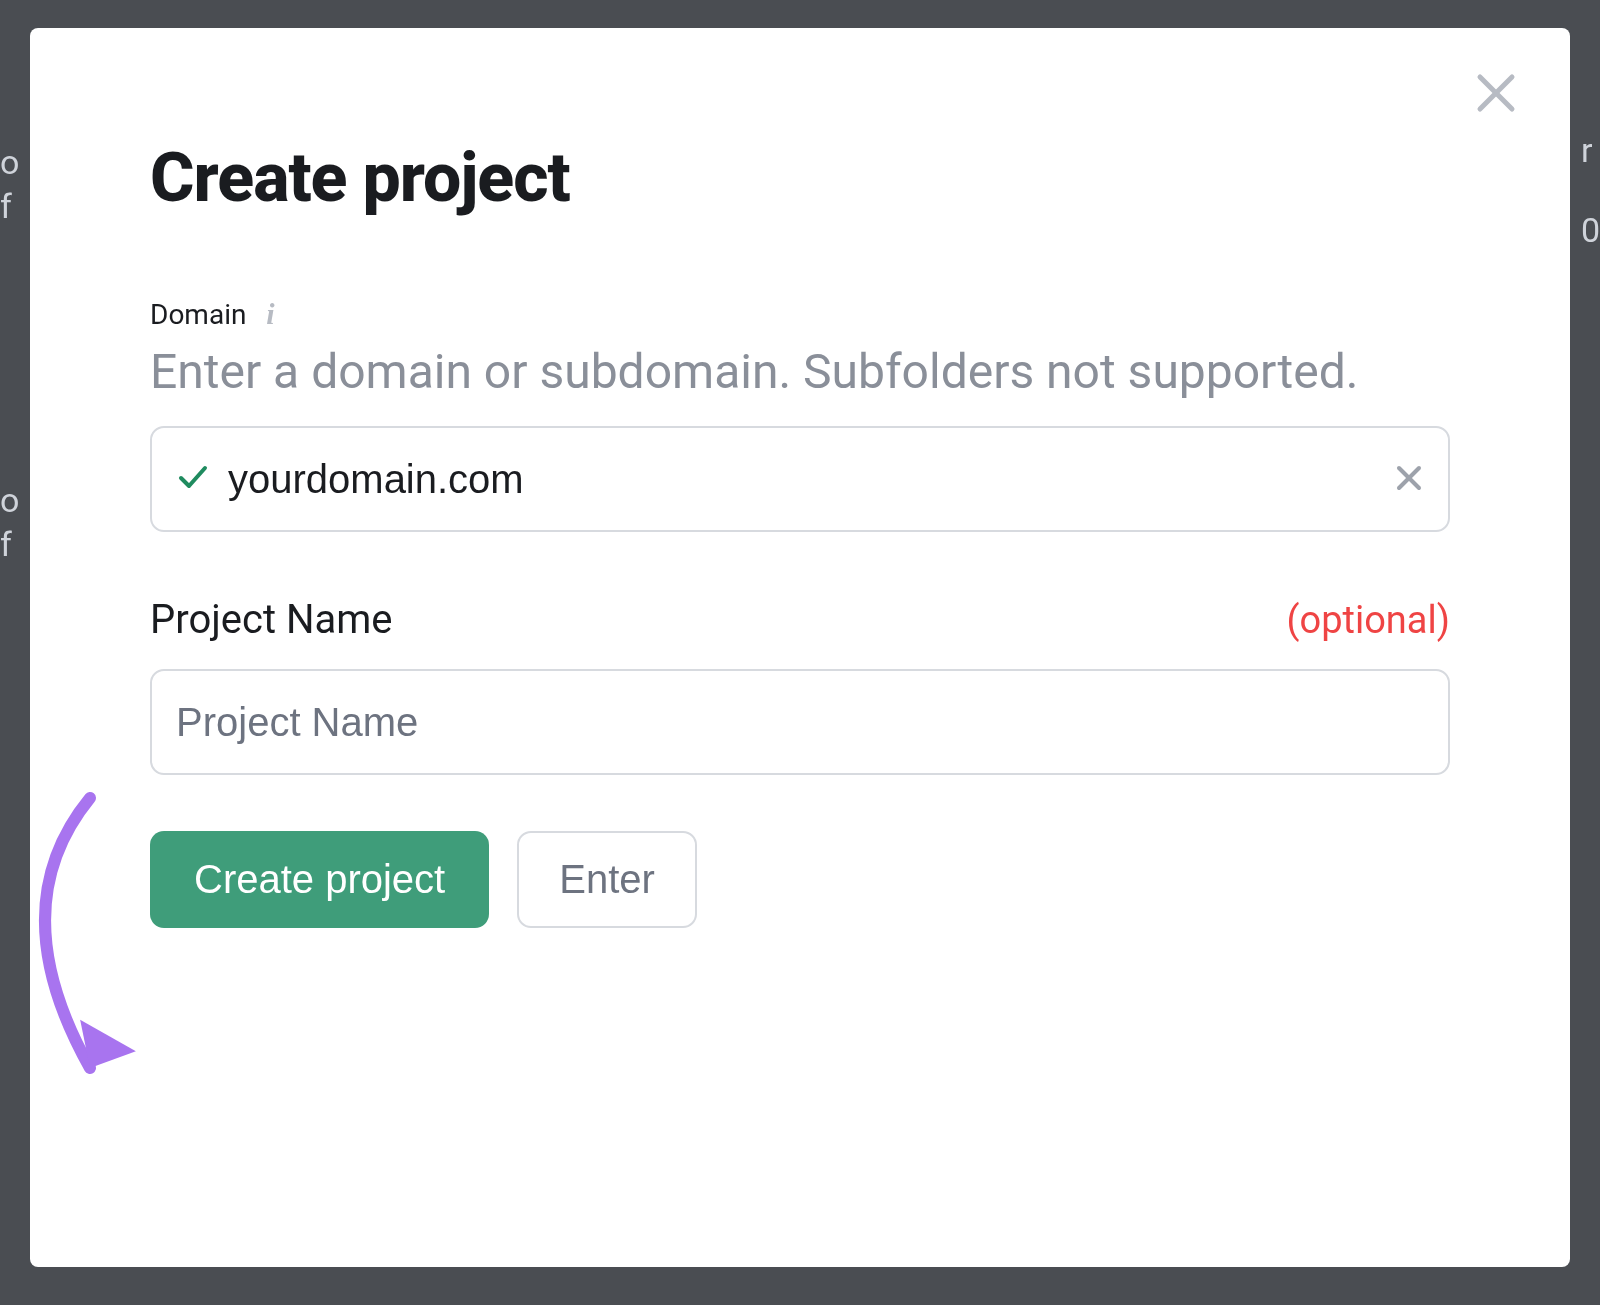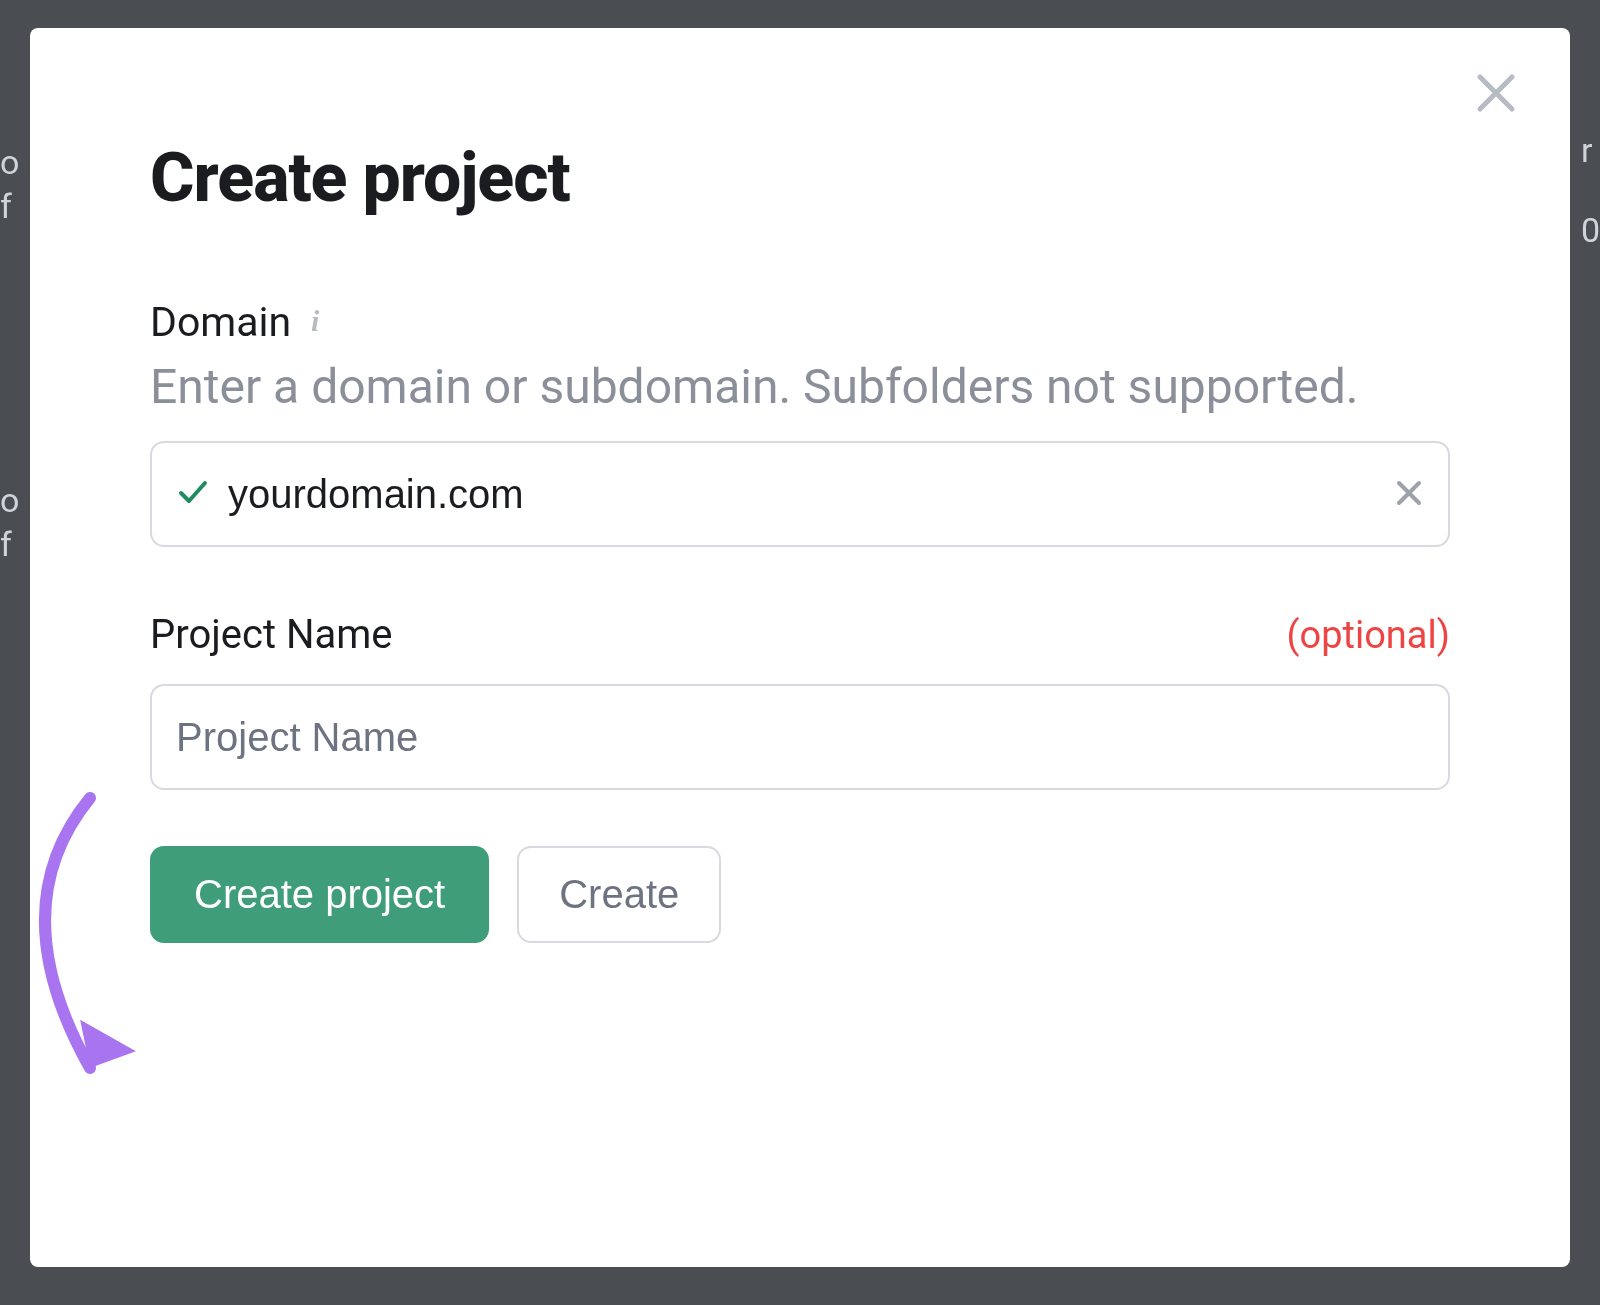--- a/index.html
+++ b/index.html
@@ -68,21 +68,21 @@
     .field-group {
       margin-bottom: 56px;
     }
     .label-row {
       display: flex;
       align-items: center;
       gap: 12px;
       margin-bottom: 12px;
     }
     .label-row .label-text {
-      font-size: 41px;
+      font-size: 28px;
       color: #1a1c20;
       font-weight: 400;
     }
     .info-icon {
       width: 24px;
       height: 32px;
       color: #b7bbc3;
       font-family: Georgia, serif;
       font-style: italic;
       font-size: 30px;
@@ -241,21 +241,21 @@
       <span class="label-text" style="font-size:40px;color:#1a1c20;">Project Name</span>
       <span class="optional-text">(optional)</span>
     </div>
     <div class="input-wrap">
       <input type="text" class="text-input" placeholder="Project Name" style="">
     </div>
   </div>
 
   <div class="button-row">
     <button class="btn-primary">Create project</button>
-    <button class="btn-secondary">Create</button>
+    <button class="btn-secondary">Enter</button>
   </div>
 
   <svg class="annotation-arrow" style="left:-60px; top:760px;" width="200" height="320" viewBox="0 0 200 320">
     <path d="M 120 10 Q 30 120 120 280" stroke="#a874ef" stroke-width="12" fill="none" stroke-linecap="round"></path>
     <polygon points="120,280 160,252 98,236" fill="#a874ef" transform="rotate(15 120 280)"></polygon>
   </svg>
 
 </div>
 
 </body></html>

